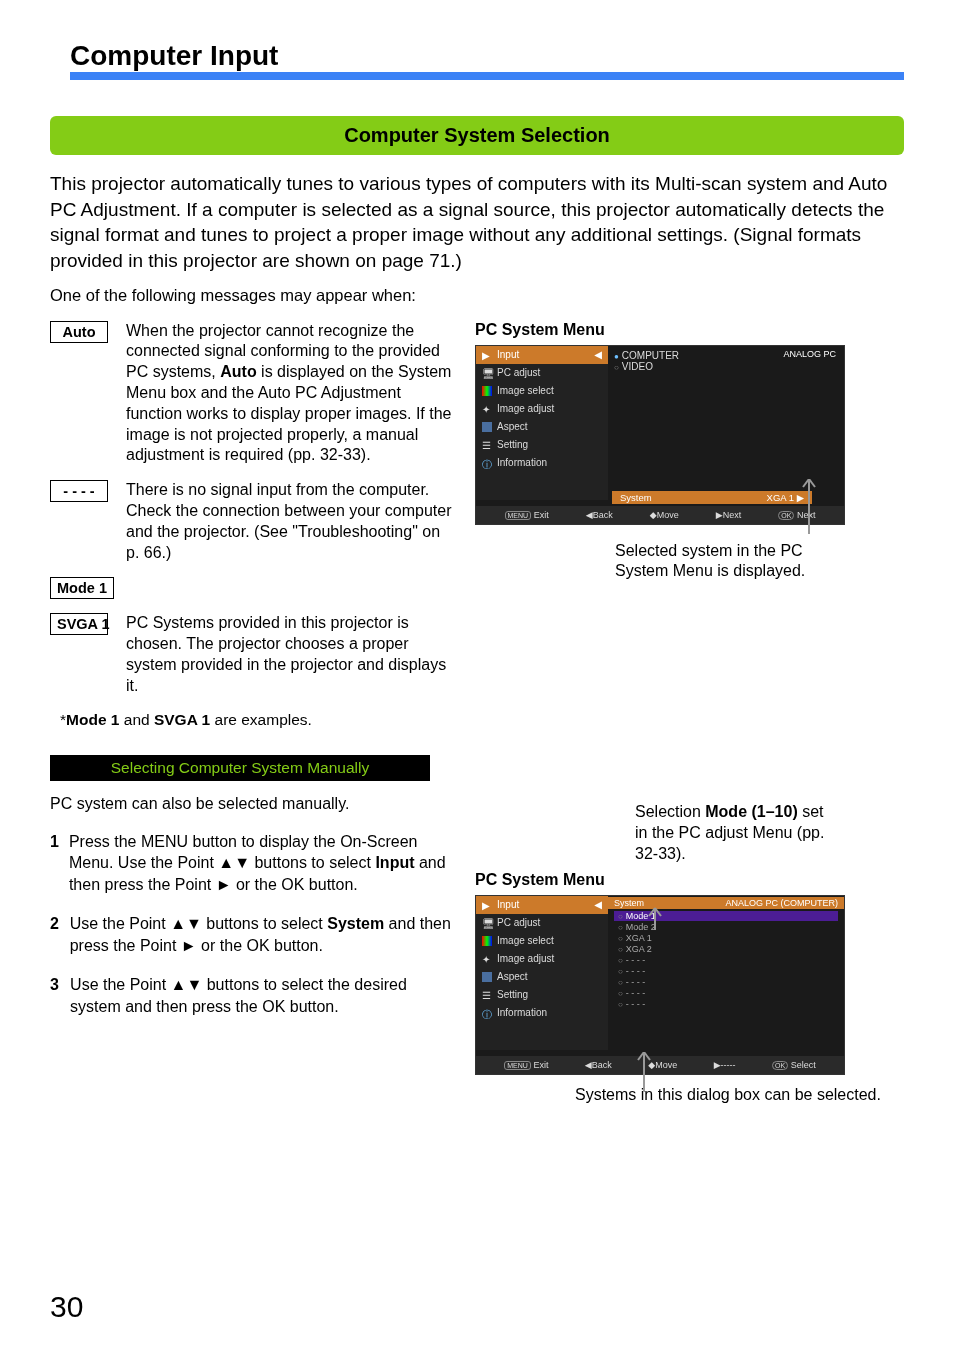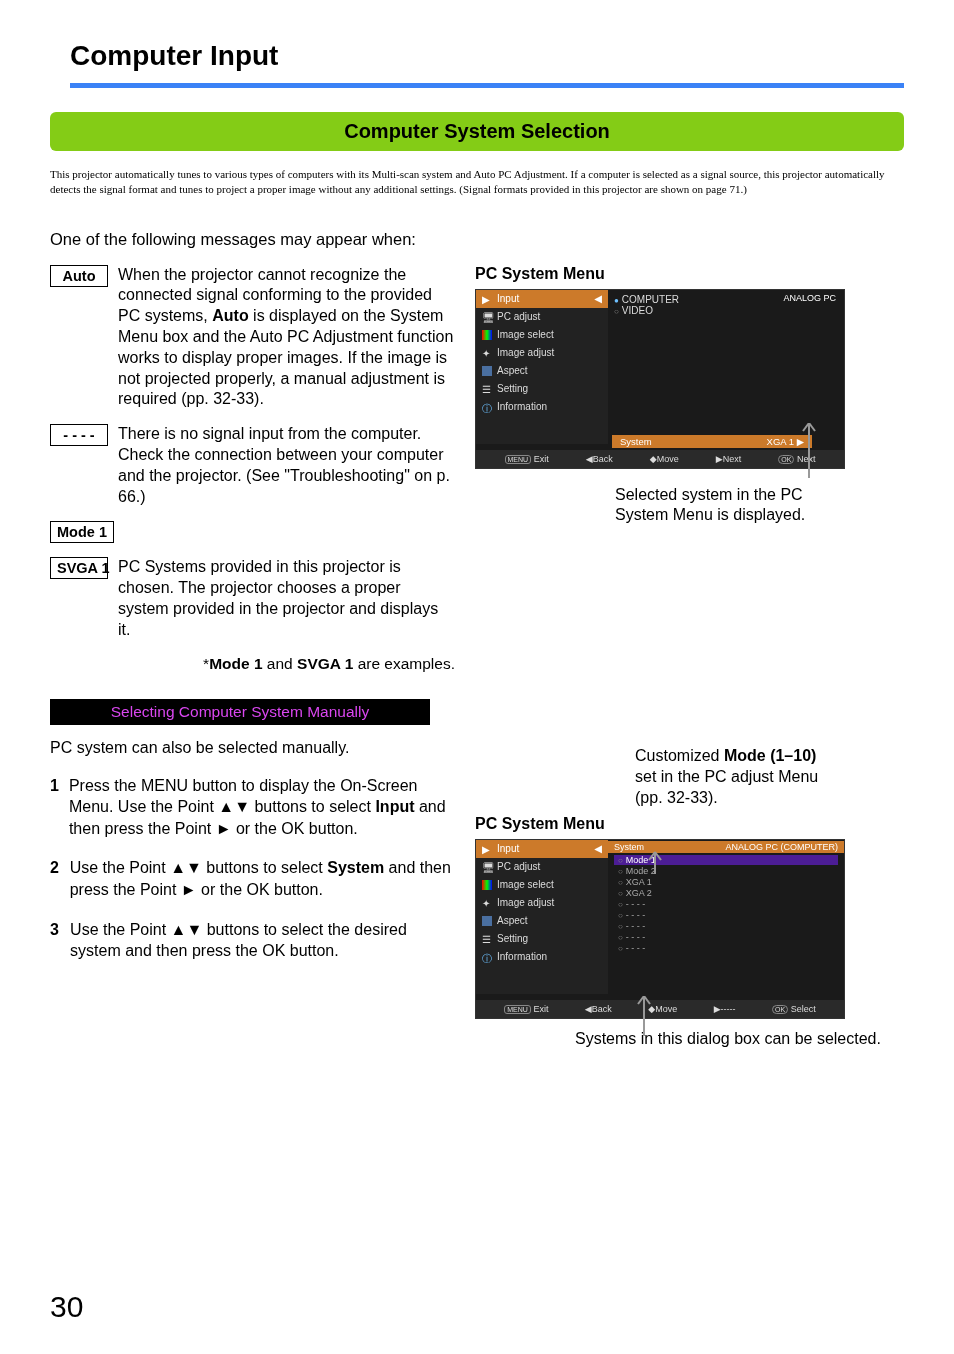--- a/index.html
+++ b/index.html
@@ -8,55 +8,55 @@
     width: 954px;
     height: 1354px;
     background: #fff;
     color: #000;
     position: relative;
     padding: 40px 50px;
   }
   .page-title {
     font-size: 28px;
     font-weight: bold;
-    padding-bottom: 11px;
-    border-bottom: 5px solid #3b82f6;
-    margin-bottom: 24px;
+    padding-bottom: 0;
+    border-bottom: 8px solid #3b82f6;
+    margin-bottom: 36px;
     margin-left: 20px;
   }
   .section-bar {
     background: #84cc16;
     border-radius: 6px;
     padding: 8px 0;
     text-align: center;
     font-size: 20px;
     font-weight: bold;
     margin-bottom: 16px;
   }
-  .intro { font-size: 11px; line-height: 1.35; margin-bottom: 33px; font-family: Liberation Serif, serif; }
+  .intro { font-size: 19px; line-height: 1.35; margin-bottom: 12px; }
   .subintro { font-size: 16.5px; margin-bottom: 16px; }
   .two-col { display: flex; gap: 20px; }
   .left-col { width: 405px; }
   .right-col { flex: 1; }
-  .msg-row { display: flex; gap: 10px; margin-bottom: 14px; }
+  .msg-row { display: flex; gap: 18px; margin-bottom: 14px; }
   .msg-label {
     border: 1.2px solid #000;
     padding: 2px 6px;
     font-weight: bold;
     font-size: 14.5px;
     height: fit-content;
     white-space: nowrap;
     min-width: 58px;
     text-align: center;
   }
   .msg-text { font-size: 16px; line-height: 1.3; }
-  .footnote { font-size: 15.5px; margin-left: 10px; text-align: right; }
+  .footnote { font-size: 15.5px; margin-left: 10px; }
   .black-bar {
     background: #000;
-    color: #d946ef;
+    color: #84cc16;
     font-size: 15.5px;
     padding: 4px 10px;
     margin-top: 26px;
     margin-bottom: 14px;
     display: inline-block;
     width: 380px;
     text-align: center;
   }
   .man-intro { font-size: 16px; margin-bottom: 18px; }
   .step { display: flex; gap: 10px; margin-bottom: 18px; font-size: 16px; line-height: 1.35; }
@@ -214,21 +214,21 @@
       <svg class="pointer" style="left:320px;top:158px;" width="60" height="70">
         <line x1="14" y1="0" x2="14" y2="55" stroke="#999" stroke-width="2"></line>
         <line x1="8" y1="8" x2="14" y2="0" stroke="#999" stroke-width="2"></line>
         <line x1="20" y1="8" x2="14" y2="0" stroke="#999" stroke-width="2"></line>
       </svg>
       <div class="caption-note">Selected system in the PC System Menu is displayed.</div>
     </div>
 
     <div class="lower" style="margin-top:220px;">
       <div class="caption-note2">
-        <span>Customized </span><b>Mode (1–10)</b><span> set in the PC adjust Menu (pp. 32-33).</span>
+        <span>Selection </span><b>Mode (1–10)</b><span> set in the PC adjust Menu (pp. 32-33).</span>
       </div>
       <div class="caption-title">PC System Menu</div>
 
       <div class="osd">
         <div class="osd-sidebar">
           <div class="osd-item sel">
               <span class="osd-icon">▶</span>
               <span>Input</span>
               <span style="margin-left:auto;color:#fff">◀</span>
             </div>

